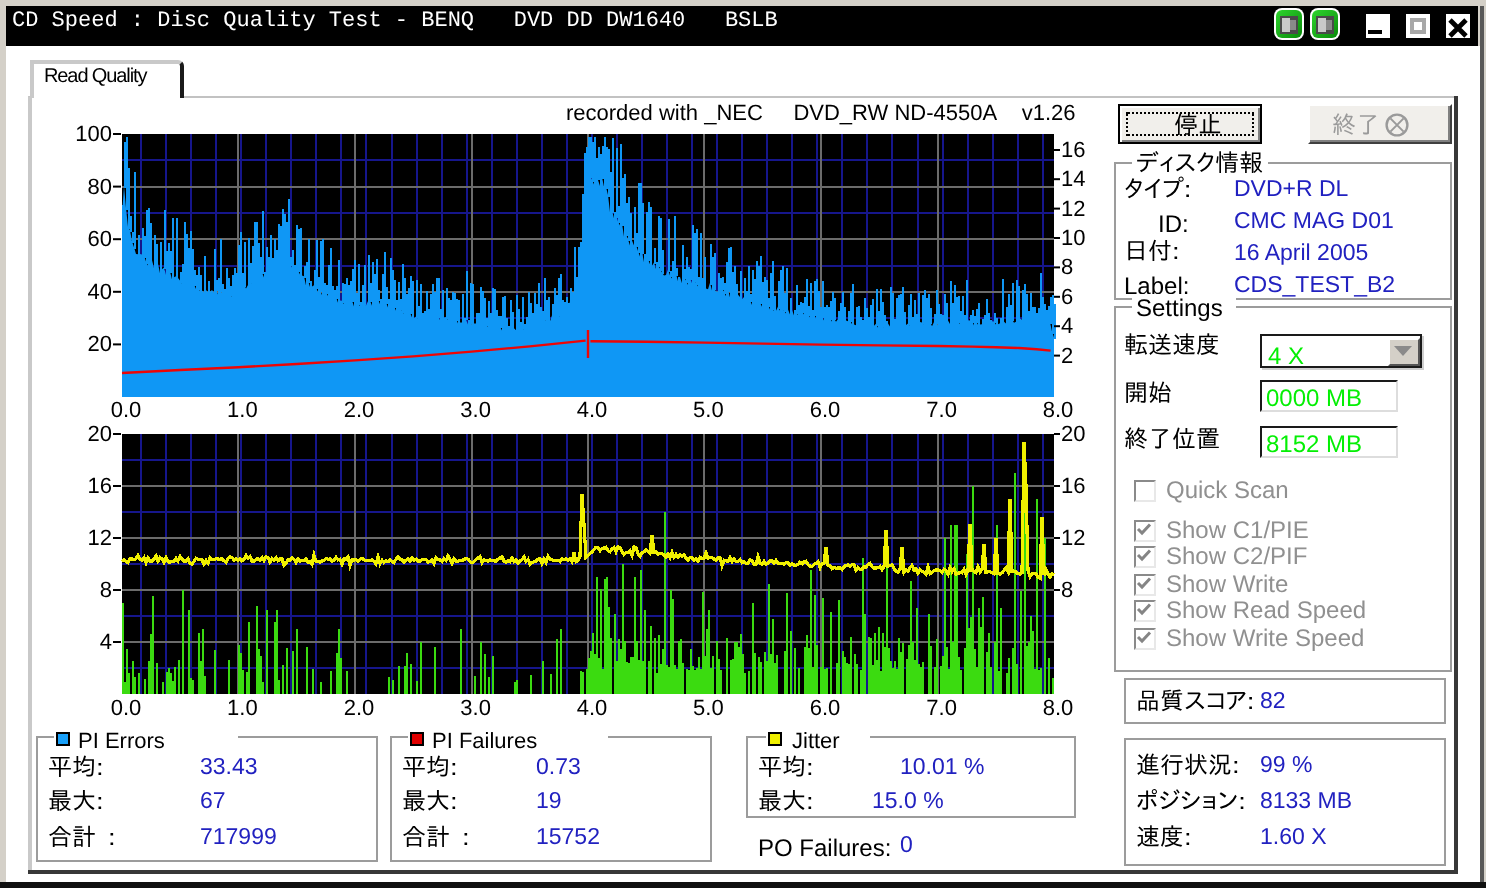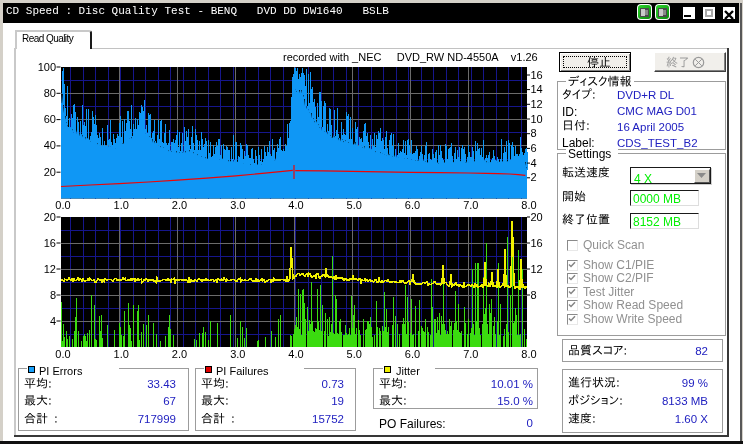--- a/index.html
+++ b/index.html
@@ -1,18 +1,18 @@
 <!DOCTYPE html>
 <html><head><meta charset="utf-8"><style>
 *{margin:0;padding:0;box-sizing:border-box}
 body{width:743px;height:444px;position:relative;overflow:hidden;background:#d4d0c8;font-family:"Liberation Sans",sans-serif;-webkit-font-smoothing:antialiased}
 .abs{position:absolute}
 .gb{position:absolute;border:1px solid #9c9c9c;background:#fff}
 .lbl{position:absolute;font-size:12px;color:#000;white-space:nowrap}
-.val{position:absolute;font-size:11.5px;color:#2121c0;white-space:nowrap;text-align:right}
+.val{position:absolute;font-size:11.5px;color:#2121c0;white-space:nowrap;}
 .gval{color:#04ef04;font-size:12px;white-space:nowrap}
 .gray{color:#909090}
 </style></head><body>
 <div class="abs" style="left:3px;top:23px;width:737px;height:418px;background:#fff"></div>
 <div class="abs" style="left:3px;top:3px;width:736px;height:20px;background:#000"></div>
 <div class="abs" style="left:6px;top:5px;color:#fff;font-size:11px;font-family:Liberation Mono, monospace;white-space:nowrap">CD Speed : Disc Quality Test - BENQ&nbsp;&nbsp;&nbsp;DVD DD DW1640&nbsp;&nbsp;&nbsp;BSLB</div>
 <div class="abs" style="left:637px;top:4px;width:15px;height:16px;background:#fff;border-radius:4px"></div>
 <div class="abs" style="left:638px;top:5px;width:13px;height:14px;background:linear-gradient(135deg,#2ed52e,#0a8a0a);border-radius:3px"></div>
 <div class="abs" style="left:640px;top:8px;width:9px;height:9px;background:#4a4a4a"></div>
 <div class="abs" style="left:641px;top:9px;width:4px;height:7px;background:#c9c9c9"></div>
@@ -170,21 +170,21 @@
       <path transform="translate(12.0,10.6) scale(0.005859,-0.005859)" d="M1129 1018Q1328 383 1922 88L1807 -59Q1245 266 1043 858Q926 206 279 -110L164 31Q538 169 750 492Q891 710 928 1018H154V1161H936V1649H1098V1161H1895V1018Z"></path>
       <path transform="translate(24.0,10.6) scale(0.005859,-0.005859)" d="M438 819H215V1040H438ZM438 20H215V241H438Z"></path>
     </svg></div>
 <div class="val" style="left:100px;top:377.5px;width:76px">33.43</div>
 <div class="val" style="left:100px;top:395px;width:76px">67</div>
 <div class="val" style="left:100px;top:412.5px;width:76px">717999</div>
 <div class="val" style="left:268px;top:377.5px;width:76px">0.73</div>
 <div class="val" style="left:268px;top:395px;width:76px">19</div>
 <div class="val" style="left:268px;top:412.5px;width:76px">15752</div>
 <div class="val" style="left:450px;top:377.5px;width:83px">10.01 %</div>
-<div class="val" style="left:450px;top:395px;width:83px">15.0 %</div>
+<div class="val" style="left:436px;top:395px;width:83px">15.0 %</div>
 <div class="abs" style="left:379px;top:417px;font-size:12px">PO Failures:</div>
 <div class="val" style="left:450px;top:417px;width:83px">0</div>
 <div class="abs" style="left:559px;top:52px;width:72px;height:20px;background:#f1efeb;border:1.5px solid #000;box-shadow:inset 1px 1px 0 #fff,inset -1px -1px 0 #808080"></div>
 <div class="abs" style="left:563px;top:56px;width:64px;height:12px;border:1px dotted #000"></div>
 <div style="position:absolute;left:587px;top:56px"><svg width="25" height="14" viewBox="0 0 25 14" fill="#000">
       <path transform="translate(0.0,10.6) scale(0.005859,-0.005859)" d="M483 1209V-143H342V906Q265 764 170 635L92 760Q362 1152 489 1706L632 1672Q564 1412 483 1209ZM1337 1485H1900V1370H641V1485H1192V1700H1337ZM1743 1255V874H807V1255ZM944 1146V983H1606V1146ZM1923 760V469H1782V643H751V469H610V760ZM1364 365V14Q1364 -78 1315 -109Q1277 -131 1186 -131Q1082 -131 954 -121L936 23Q1072 4 1155 4Q1219 4 1219 70V365H788V480H1745V365Z"></path>
       <path transform="translate(12.0,10.6) scale(0.005859,-0.005859)" d="M1160 1057H1780V916H1160V141H1893V0H154V141H461V1186H617V141H1002V1642H1160Z"></path>
     </svg></div>
 <div class="abs" style="left:654px;top:52px;width:72px;height:20px;background:#f1efeb;border-top:1.5px solid #fff;border-left:1.5px solid #fff;border-right:1.5px solid #404040;border-bottom:1.5px solid #404040;box-shadow:inset -1px -1px 0 #808080"></div>
 <div style="position:absolute;left:666px;top:56px"><svg width="25" height="14" viewBox="0 0 25 14" fill="#9a9a9a">
@@ -204,21 +204,21 @@
       <path transform="translate(30.0,10.6) scale(0.005859,-0.005859)" d="M1366 1341 1475 1261Q1294 324 465 -72L346 59Q724 216 973 520Q1211 810 1288 1194H705Q515 858 238 627L117 739Q531 1073 713 1607L871 1562Q851 1495 781 1341Z"></path>
       <path transform="translate(39.6,10.6) scale(0.005859,-0.005859)" d="M1213 1495V1700H1350V1495H1870V1384H1350V1262H1811V1153H1350V1024H1936V909H651V1024H1213V1153H783V1262H1213V1384H713V1495ZM1757 793V12Q1757 -129 1589 -129Q1518 -129 1323 -119L1301 27Q1435 6 1557 6Q1620 6 1620 66V203H981V-143H844V793ZM981 682V552H1620V682ZM981 446V312H1620V446ZM78 733Q140 943 156 1284L281 1257Q268 904 205 666ZM621 1028Q575 1192 516 1313L625 1364Q695 1245 742 1096ZM354 1700H495V-143H354Z"></path>
       <path transform="translate(51.6,10.6) scale(0.005859,-0.005859)" d="M876 987Q831 829 776 705H1016V582H643V363H991V240H643V-143H502V240H166V363H502V582H139V705H360Q318 896 282 987H94V1110H502V1323H184V1446H502V1700H643V1446H968V1323H643V1110H1014V987ZM735 987H418Q469 835 494 705H643Q701 834 735 987ZM1818 1597V1149Q1818 1062 1783 1031Q1748 1002 1650 1002Q1546 1002 1421 1014L1404 1151Q1524 1133 1605 1133Q1681 1133 1681 1206V1470H1216V877H1789L1865 816Q1810 512 1665 258Q1773 107 1961 -2L1873 -133Q1701 -6 1587 136Q1467 -30 1316 -159L1224 -47Q1382 74 1503 248Q1334 485 1269 752H1216V-143H1079V1597ZM1392 752Q1441 574 1574 369Q1672 549 1712 752Z"></path>
     </svg></div>
 <div style="position:absolute;left:562px;top:88px"><svg width="34" height="14" viewBox="0 0 34 14" fill="#000">
       <path transform="translate(0.0,10.6) scale(0.005859,-0.005859)" d="M1409 1364 1516 1276Q1426 824 1155 467Q878 104 440 -96L326 35Q722 195 965 484L971 492L987 512Q778 759 553 924Q410 735 232 600L121 715Q550 1030 719 1610L873 1567Q840 1452 803 1364ZM737 1219Q712 1166 637 1045Q861 881 1086 641Q1257 904 1335 1219Z"></path>
       <path transform="translate(9.8,10.6) scale(0.005859,-0.005859)" d="M843 -74V919Q510 668 195 530L91 659Q806 960 1271 1573L1414 1485Q1244 1260 1017 1061V-74Z"></path>
       <path transform="translate(19.0,10.6) scale(0.005859,-0.005859)" d="M1395 1374 1491 1286Q1414 768 1157 449Q905 138 455 -31L338 113Q1153 362 1307 1223L160 1202V1358ZM1629 1761Q1722 1761 1793 1687Q1852 1622 1852 1536Q1852 1471 1815 1415Q1747 1311 1624 1311Q1569 1311 1522 1338Q1401 1403 1401 1538Q1401 1652 1497 1720Q1557 1761 1629 1761ZM1627 1671Q1596 1671 1563 1655Q1491 1617 1491 1536Q1491 1500 1514 1464Q1553 1401 1627 1401Q1676 1401 1717 1436Q1762 1475 1762 1536Q1762 1597 1715 1638Q1676 1671 1627 1671Z"></path>
       <path transform="translate(29.9,10.6) scale(0.005859,-0.005859)" d="M438 819H215V1040H438ZM438 20H215V241H438Z"></path>
     </svg></div>
-<div class="lbl" style="left:562px;top:105px">ID:</div>
+<div class="lbl" style="left:579px;top:105px">ID:</div>
 <div style="position:absolute;left:562px;top:119px"><svg width="28" height="14" viewBox="0 0 28 14" fill="#000">
       <path transform="translate(0.0,10.6) scale(0.005859,-0.005859)" d="M1674 1536V-92H1518V41H527V-92H371V1536ZM527 1399V874H1518V1399ZM527 735V178H1518V735Z"></path>
       <path transform="translate(12.0,10.6) scale(0.005859,-0.005859)" d="M538 1207V-143H388V904Q292 741 185 596L101 721Q397 1108 529 1659L681 1622Q617 1401 550 1235ZM1627 1221H1918V1084H1635V68Q1635 -25 1602 -61Q1564 -102 1448 -102Q1290 -102 1125 -85L1098 76Q1273 45 1409 45Q1483 45 1483 123V1084H650V1221H1475V1649H1627ZM1098 375Q971 638 815 821L938 903Q1097 714 1233 471Z"></path>
       <path transform="translate(24.0,10.6) scale(0.005859,-0.005859)" d="M438 819H215V1040H438ZM438 20H215V241H438Z"></path>
     </svg></div>
 <div class="lbl" style="left:562px;top:136px">Label:</div>
 <div class="abs" style="left:617px;top:89px;font-size:11.5px;color:#2121c0;white-space:nowrap">DVD+R DL</div>
 <div class="abs" style="left:617px;top:105px;font-size:11.5px;color:#2121c0;white-space:nowrap">CMC MAG D01</div>
 <div class="abs" style="left:617px;top:121px;font-size:11.5px;color:#2121c0;white-space:nowrap">16 April 2005</div>
 <div class="abs" style="left:617px;top:137px;font-size:11.5px;color:#2121c0;white-space:nowrap">CDS_TEST_B2</div>
@@ -263,21 +263,21 @@
     <svg style="position:absolute;left:-1px;top:-1px" width="10" height="10">
       <path d="M2 4.5L4 6.5L8 2.2" stroke="#858585" stroke-width="1.5" fill="none"></path>
     </svg>
   </div>
 <div class="abs gray" style="left:583px;top:271.4px;font-size:12px;white-space:nowrap">Show C2/PIF</div>
 <div class="abs" style="left:567px;top:286.8px;width:11px;height:11px;background:#fff;border-top:1.5px solid #8a8a8a;border-left:1.5px solid #8a8a8a;border-right:1.5px solid #e8e8e8;border-bottom:1.5px solid #e8e8e8">
     <svg style="position:absolute;left:-1px;top:-1px" width="10" height="10">
       <path d="M2 4.5L4 6.5L8 2.2" stroke="#858585" stroke-width="1.5" fill="none"></path>
     </svg>
   </div>
-<div class="abs gray" style="left:583px;top:284.8px;font-size:12px;white-space:nowrap">Test Jitter</div>
+<div class="abs gray" style="left:583px;top:284.8px;font-size:12px;white-space:nowrap">Show Write</div>
 <div class="abs" style="left:567px;top:300.2px;width:11px;height:11px;background:#fff;border-top:1.5px solid #8a8a8a;border-left:1.5px solid #8a8a8a;border-right:1.5px solid #e8e8e8;border-bottom:1.5px solid #e8e8e8">
     <svg style="position:absolute;left:-1px;top:-1px" width="10" height="10">
       <path d="M2 4.5L4 6.5L8 2.2" stroke="#858585" stroke-width="1.5" fill="none"></path>
     </svg>
   </div>
 <div class="abs gray" style="left:583px;top:298.2px;font-size:12px;white-space:nowrap">Show Read Speed</div>
 <div class="abs" style="left:567px;top:313.6px;width:11px;height:11px;background:#fff;border-top:1.5px solid #8a8a8a;border-left:1.5px solid #8a8a8a;border-right:1.5px solid #e8e8e8;border-bottom:1.5px solid #e8e8e8">
     <svg style="position:absolute;left:-1px;top:-1px" width="10" height="10">
       <path d="M2 4.5L4 6.5L8 2.2" stroke="#858585" stroke-width="1.5" fill="none"></path>
     </svg>

